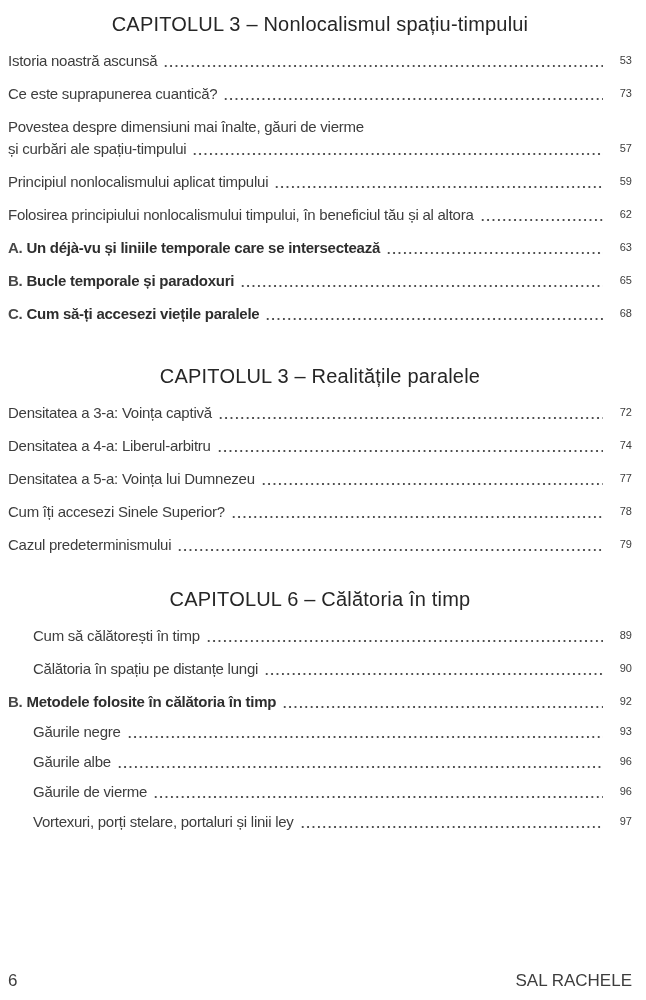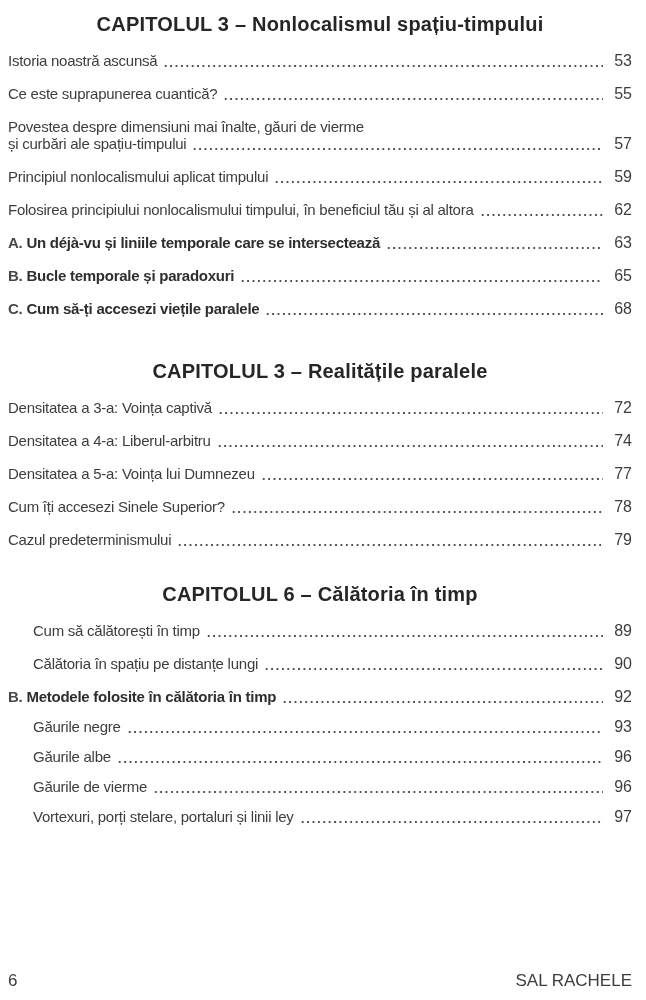--- a/index.html
+++ b/index.html
@@ -19,21 +19,21 @@
     color: var(--text);
     position: relative;
     overflow: hidden;
   }
   .content { padding: 10px 14px 0 8px; }
 
   .section-title {
     text-align: center;
     font-size: 20px;
     line-height: 24px;
-    font-weight: 700;
+    font-weight: 400;
     color: var(--heading);
     margin: 38px 0 16px 0;
     letter-spacing: 0.2px;
   }
   .toc-section:nth-child(1) .section-title { margin-top: 2px; }
   .toc-section:nth-child(2) .section-title { margin-top: 39px; }
   .toc-section:nth-child(3) .section-title { margin-top: 42px; }
   .toc-section:nth-child(4) .section-title { margin-top: 34px; }
 
   .entry { margin-bottom: 16px; cursor: pointer; }
@@ -42,39 +42,39 @@
   .entry.indent { padding-left: 25px; }
 
   .rowline { display: flex; align-items: flex-end; }
 
   .entry-label, .l1 {
     font-size: 15px;
     line-height: 17px;
     letter-spacing: -0.25px;
     white-space: nowrap;
   }
-  .l1 { }
+  .l1 { margin-bottom: 5px; }
   .entry.bold .entry-label,
   .entry.bold .l1 { font-weight: 700; color: var(--bold-entry); }
   .prefix { font-weight: 700; color: #484848; }
 
   .leader {
     flex: 1 1 auto;
     min-width: 10px;
     height: 4px;
     margin: 0 5px 1px 6px;
     background-image: radial-gradient(circle, var(--dots) 1.05px, rgba(255,255,255,0) 1.45px);
     background-size: 5.4px 4px;
     background-position: 0 100%;
     background-repeat: repeat-x;
   }
 
   .pagenum {
     flex: 0 0 auto;
-    font-size: 16px;
+    font-size: 11px;
     line-height: 17px;
     min-width: 24px;
     text-align: right;
     font-weight: 400;
     color: var(--text);
   }
 
   .footer {
     position: absolute;
     left: 8px;
@@ -98,21 +98,21 @@
           <div class="rowline">
             <span class="entry-label">Istoria noastră ascunsă</span>
             <span class="leader"></span>
             <span class="pagenum">53</span>
           </div>
         </div>
         <div class="entry">
           <div class="rowline">
             <span class="entry-label">Ce este suprapunerea cuantică?</span>
             <span class="leader"></span>
-            <span class="pagenum">55</span>
+            <span class="pagenum">73</span>
           </div>
         </div>
         <div class="entry">
           <div class="l1">Povestea despre dimensiuni mai înalte, găuri de vierme</div>
           <div class="rowline">
             <span class="entry-label">și curbări ale spațiu-timpului</span>
             <span class="leader"></span>
             <span class="pagenum">57</span>
           </div>
         </div>

